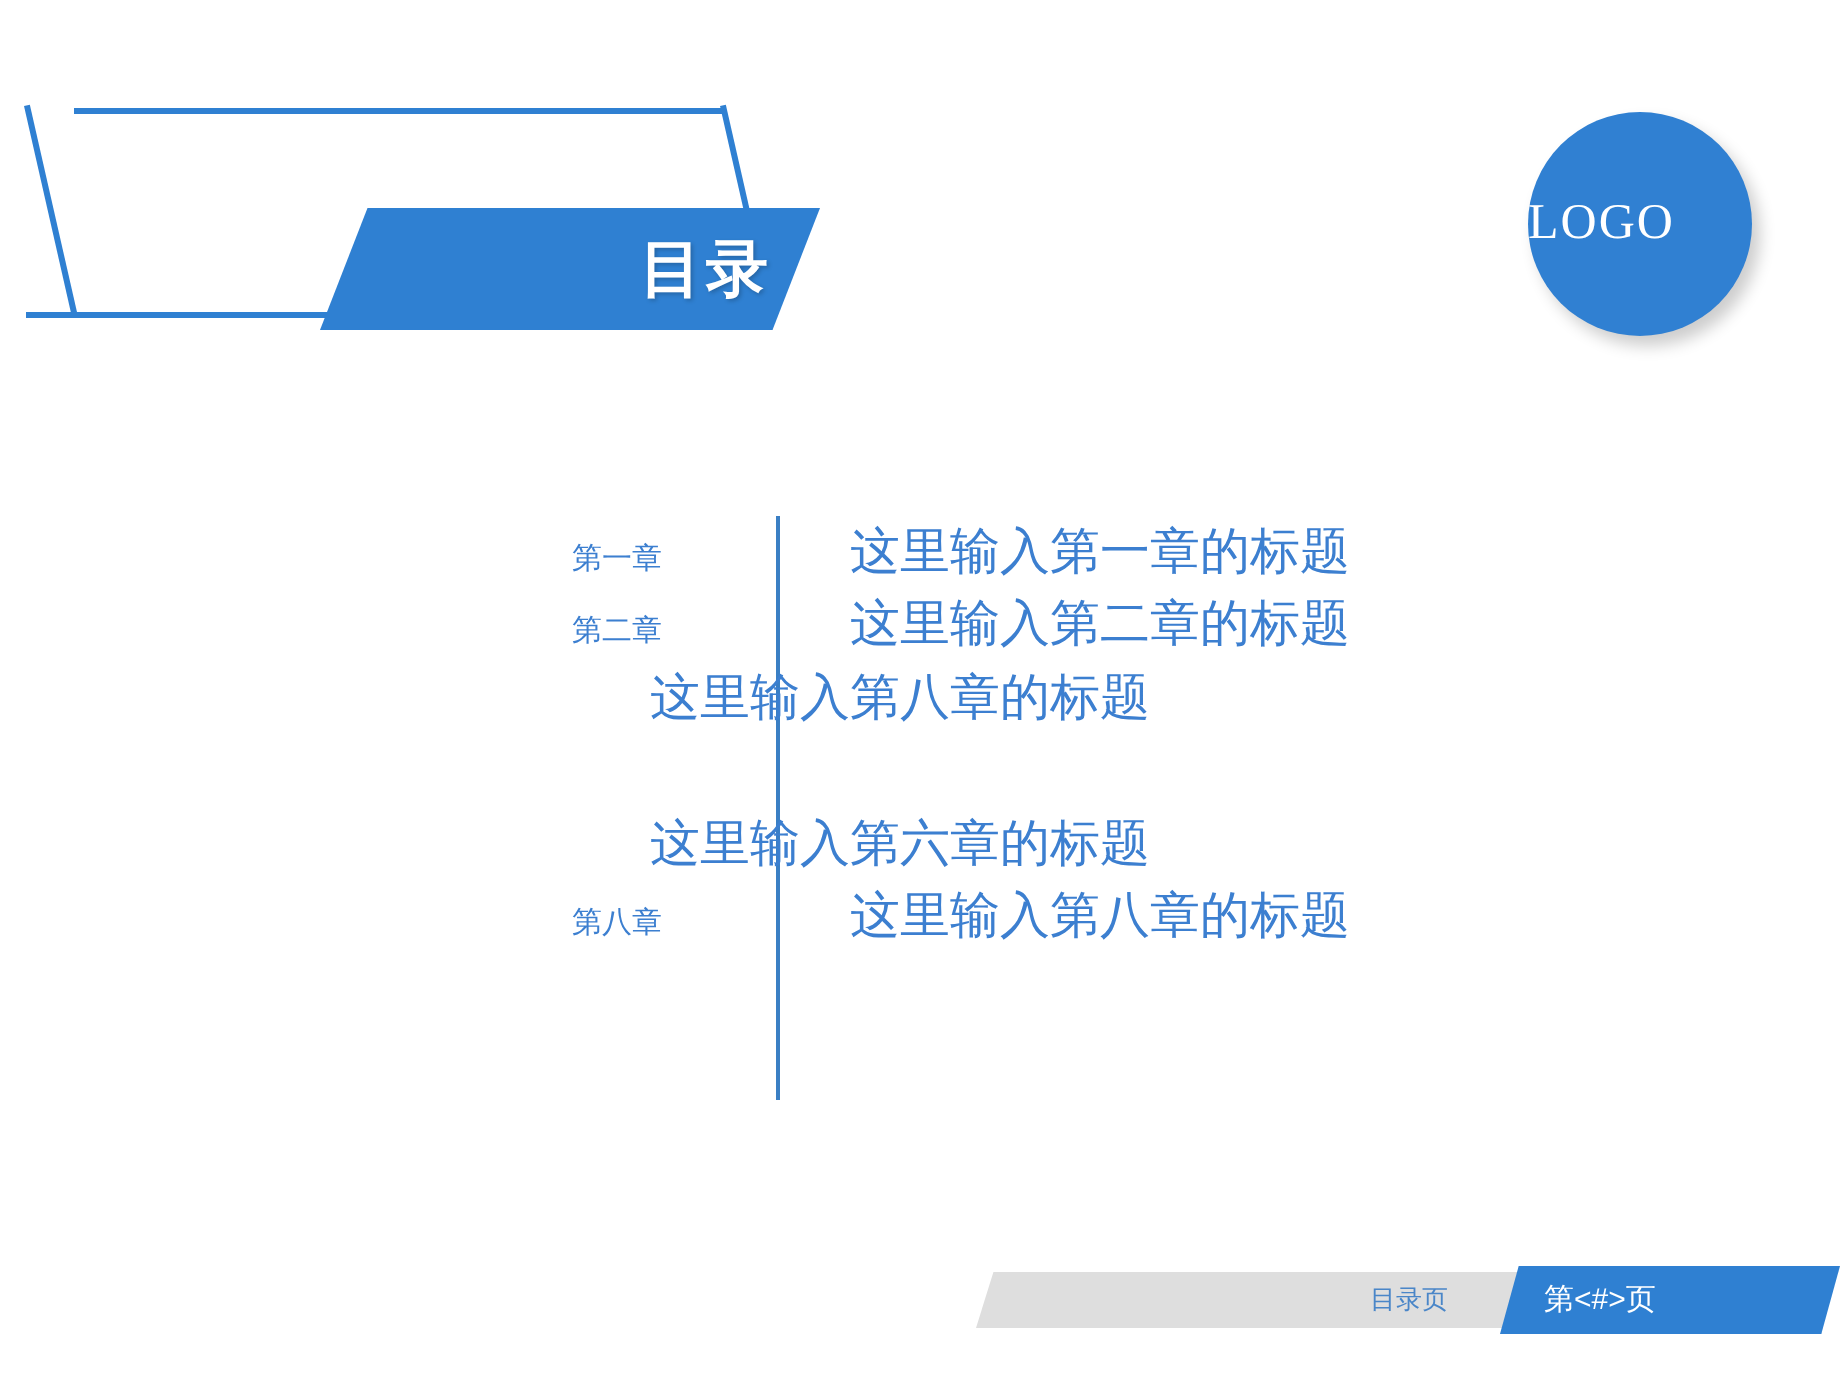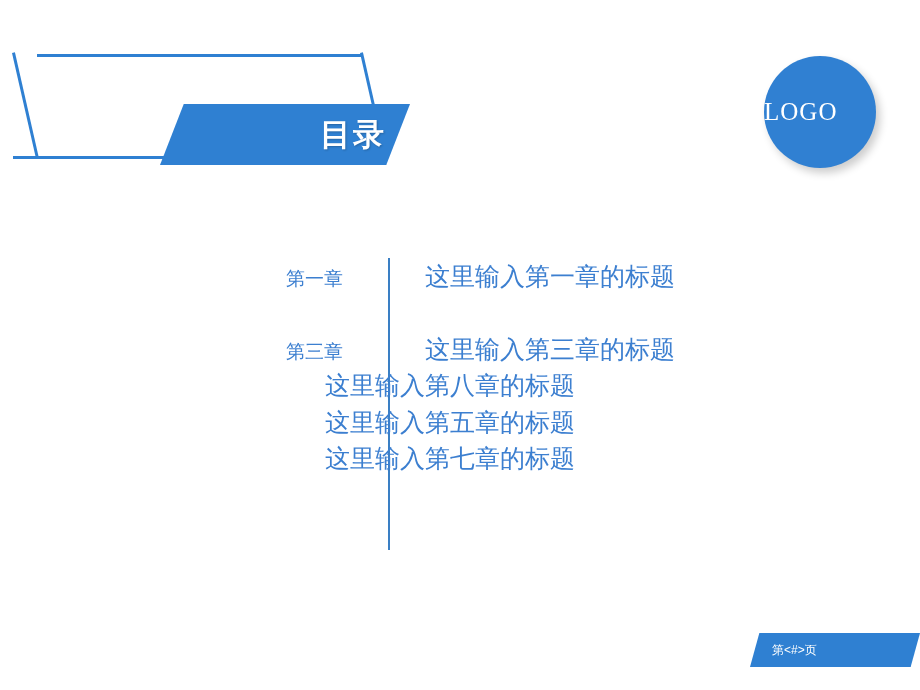--- a/index.html
+++ b/index.html
@@ -94,21 +94,21 @@
   }
   .toc-row {
     display: flex;
     align-items: baseline;
     height: 36.4px;
   }
   .toc-chapter {
     width: 100px;
     flex: 0 0 100px;
     color: #3c7fd0;
-    font-size: 19px;
+    font-size: 15px;
     line-height: 36.4px;
     white-space: nowrap;
   }
   .toc-gap {
     flex: 0 0 39px;
   }
   .toc-title {
     color: #3c7fd0;
     font-size: 25px;
     line-height: 36.4px;
@@ -145,21 +145,21 @@
     -webkit-clip-path: polygon(5.5% 0%, 100% 0%, 94.5% 100%, 0% 100%);
     clip-path: polygon(5.5% 0%, 100% 0%, 94.5% 100%, 0% 100%);
     box-shadow: 3px 3px 5px rgba(0,0,0,0.18);
   }
   .footer-blue-label {
     position: absolute;
     left: 22px;
     top: 50%;
     transform: translateY(-50%);
     color: #ffffff;
-    font-size: 12px;
+    font-size: 15px;
     white-space: nowrap;
   }
 </style>
 </head>
 <body>
 
 <div id="slide">
 
   <div>
     <div class="hdr-outline-edge hol-top"></div>
@@ -178,38 +178,42 @@
 
   <div class="toc-divider"></div>
 
   <div class="toc" id="toc-list">
       <div class="toc-row">
         <div class="toc-chapter">第一章</div>
         <div class="toc-gap"></div>
         <div class="toc-title">这里输入第一章的标题</div>
       </div>
       <div class="toc-row">
-        <div class="toc-gap"></div>
-      </div>
-      <div class="toc-row">
-        <div class="toc-chapter">第三章</div>
-        <div class="toc-gap"></div>
-        <div class="toc-title">这里输入第三章的标题</div>
+        <div class="toc-chapter">第二章</div>
+        <div class="toc-gap"></div>
+        <div class="toc-title">这里输入第二章的标题</div>
       </div>
       <div class="toc-row">
         <div class="toc-gap"></div>
         <div class="toc-title">这里输入第八章的标题</div>
       </div>
       <div class="toc-row">
         <div class="toc-gap"></div>
-        <div class="toc-title">这里输入第五章的标题</div>
-      </div>
-      <div class="toc-row">
-        <div class="toc-gap"></div>
-        <div class="toc-title">这里输入第七章的标题</div>
+      </div>
+      <div class="toc-row">
+        <div class="toc-gap"></div>
+        <div class="toc-title">这里输入第六章的标题</div>
+      </div>
+      <div class="toc-row">
+        <div class="toc-chapter">第八章</div>
+        <div class="toc-gap"></div>
+        <div class="toc-title">这里输入第八章的标题</div>
       </div>
     </div>
 
+  <div class="footer-gray">
+    <span class="footer-gray-label">目录页</span>
+  </div>
   <div class="footer-blue">
     <span class="footer-blue-label">第&lt;#&gt;页</span>
   </div>
 
 </div>
 
 </body></html>

